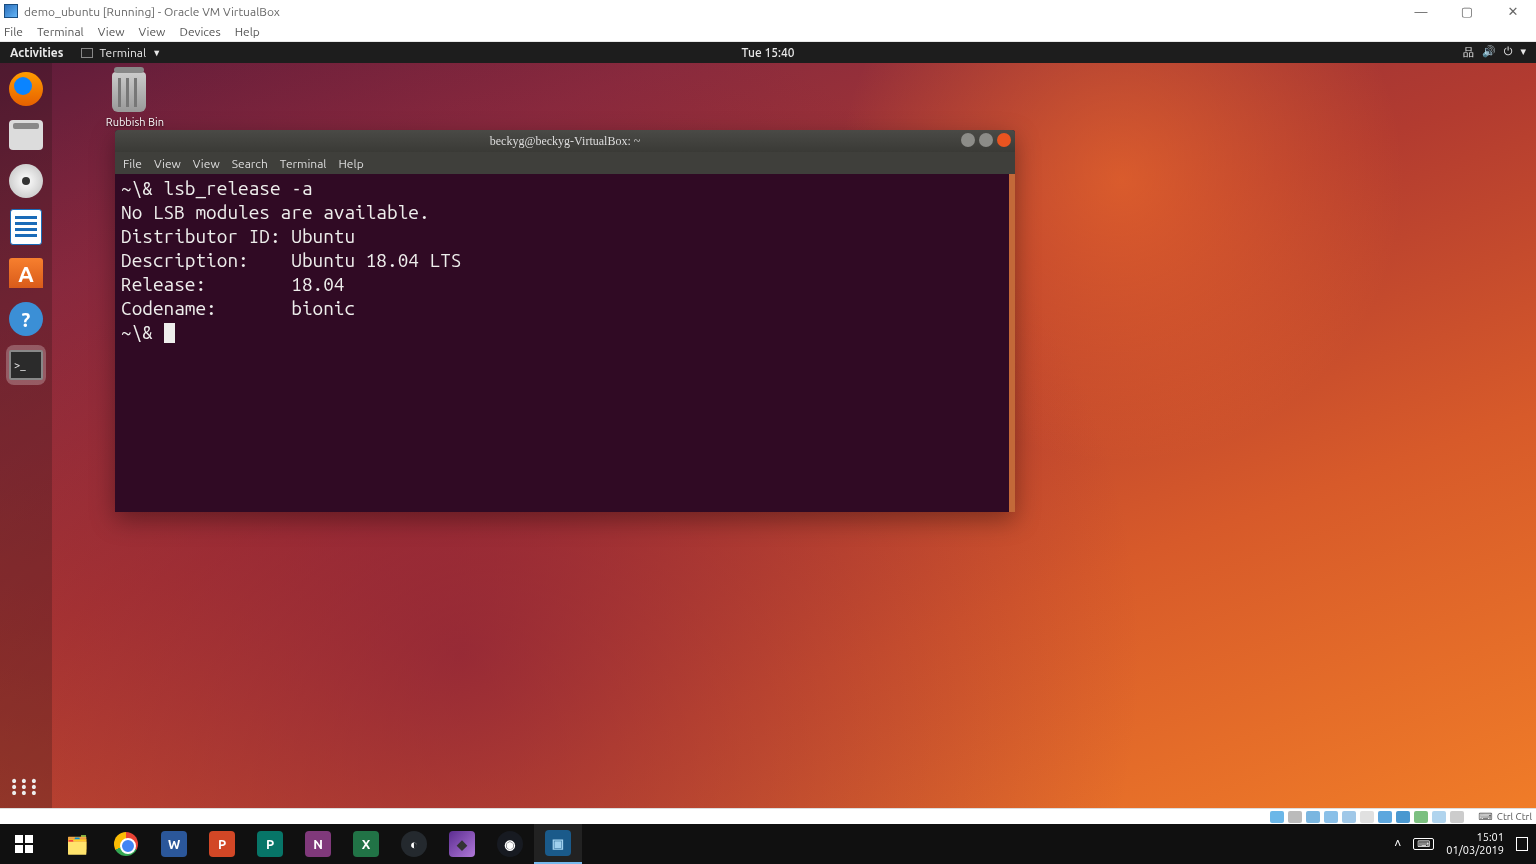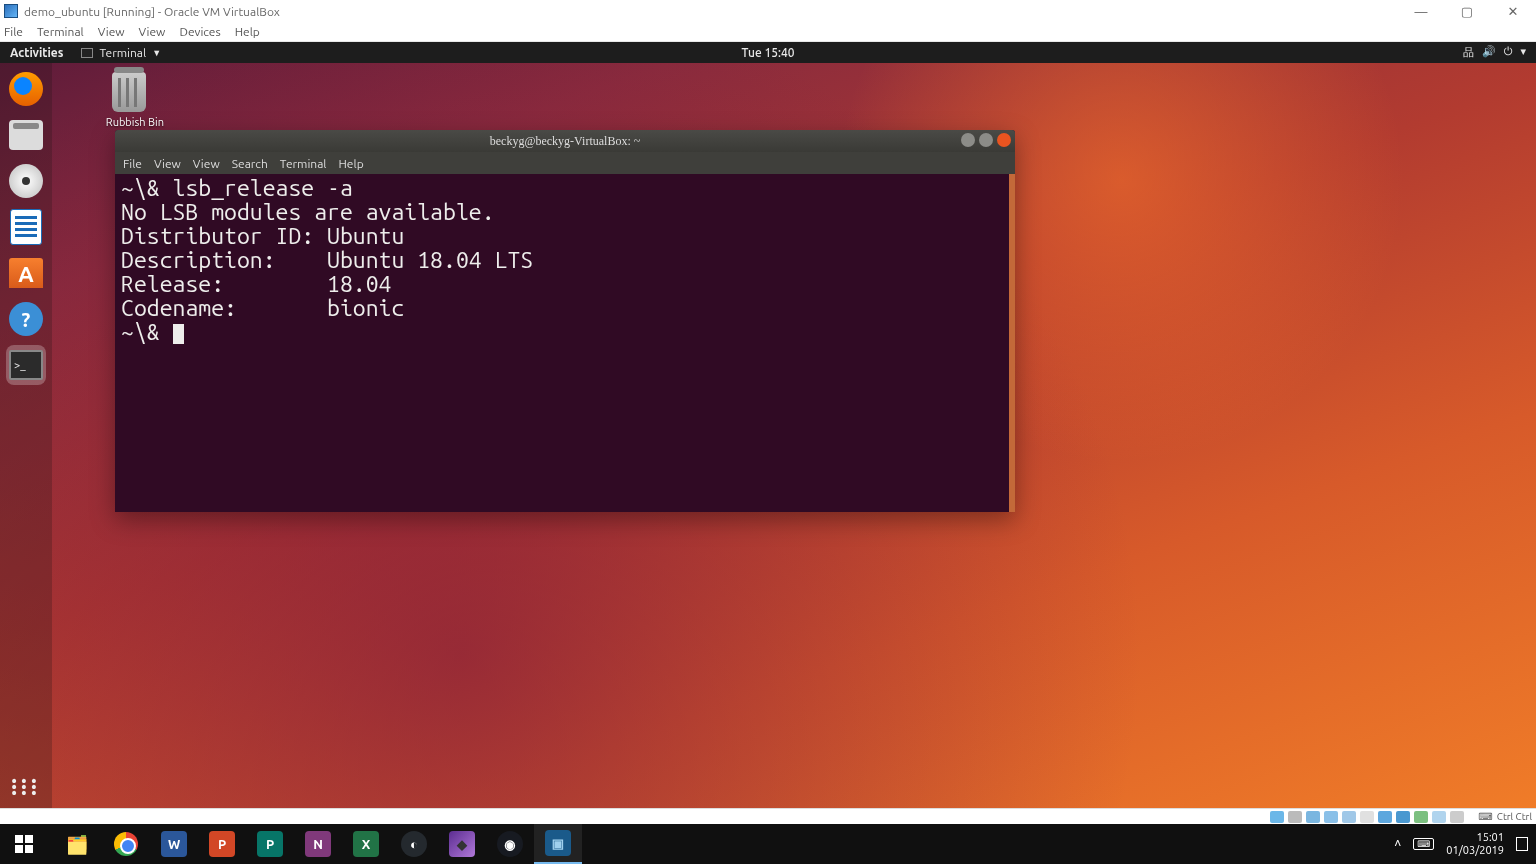--- a/index.html
+++ b/index.html
@@ -159,21 +159,21 @@
     height:22px; background:#3f3f3b;
     color:#ddd; font-size:12px;
     display:flex;align-items:center;gap:12px;
     padding:0 8px;
   }
   .terminal-body {
     flex:1;
     background:#300a24;
     color:#eeeeec;
     font-family:"Ubuntu Mono","DejaVu Sans Mono",monospace;
-    font-size:23px;
+    font-size:19px;
     line-height:24px;
     padding:2px 6px;
     white-space:pre;
     position:relative;
   }
   .terminal-body .cursor {
     display:inline-block;width:11px;height:20px;background:#eeeeec;vertical-align:text-bottom;
   }
   .terminal-scroll {
     position:absolute;right:0;top:44px;bottom:0;width:6px;background:#e8813f;opacity:.8;

